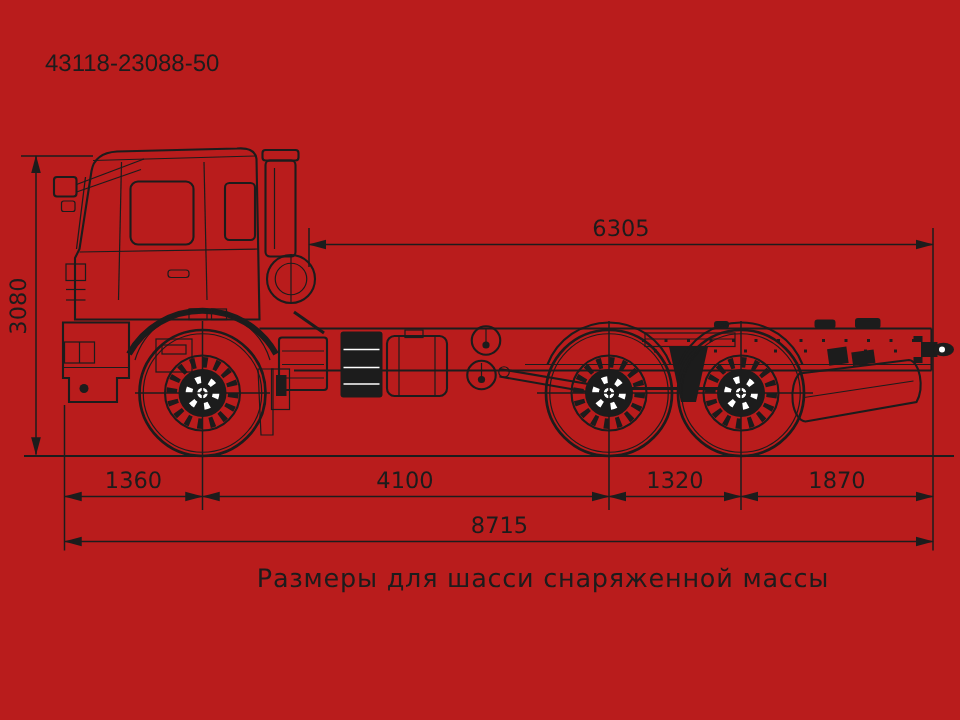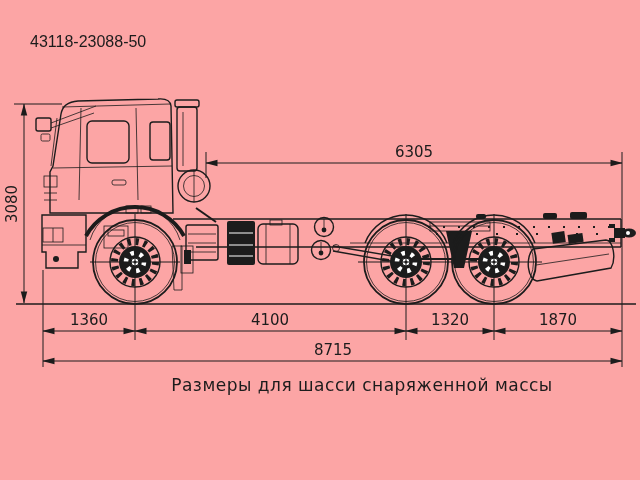--- a/index.html
+++ b/index.html
@@ -1,17 +1,17 @@
 <!DOCTYPE html>
 <html><head>
 <meta charset="utf-8">
 <style>
   html,body{margin:0;padding:0;background:#e8e8e8;}
   #stage{
-    position:relative;width:640px;height:480px;background:#fca5a5;
+    position:relative;width:640px;height:480px;background:#b91c1c;
     overflow:hidden;font-family:"Liberation Sans",sans-serif;
   }
   svg{position:absolute;left:0;top:0;}
   text{fill:#1c1c1c;}
   .title-text{font-family:"Liberation Sans",sans-serif;font-size:16px;}
   .dim-text{font-family:"DejaVu Sans",sans-serif;font-size:15px;}
   .caption-text{font-family:"DejaVu Sans",sans-serif;font-size:17px;letter-spacing:.5px;}
   .ln{stroke:#1c1c1c;fill:none;}
   .thin{stroke-width:.8;}
   .med{stroke-width:1.4;}

